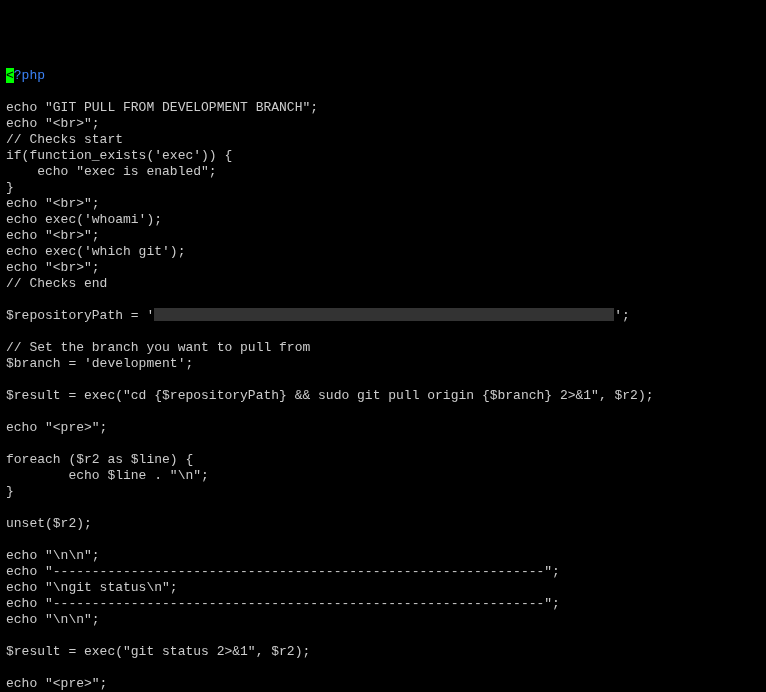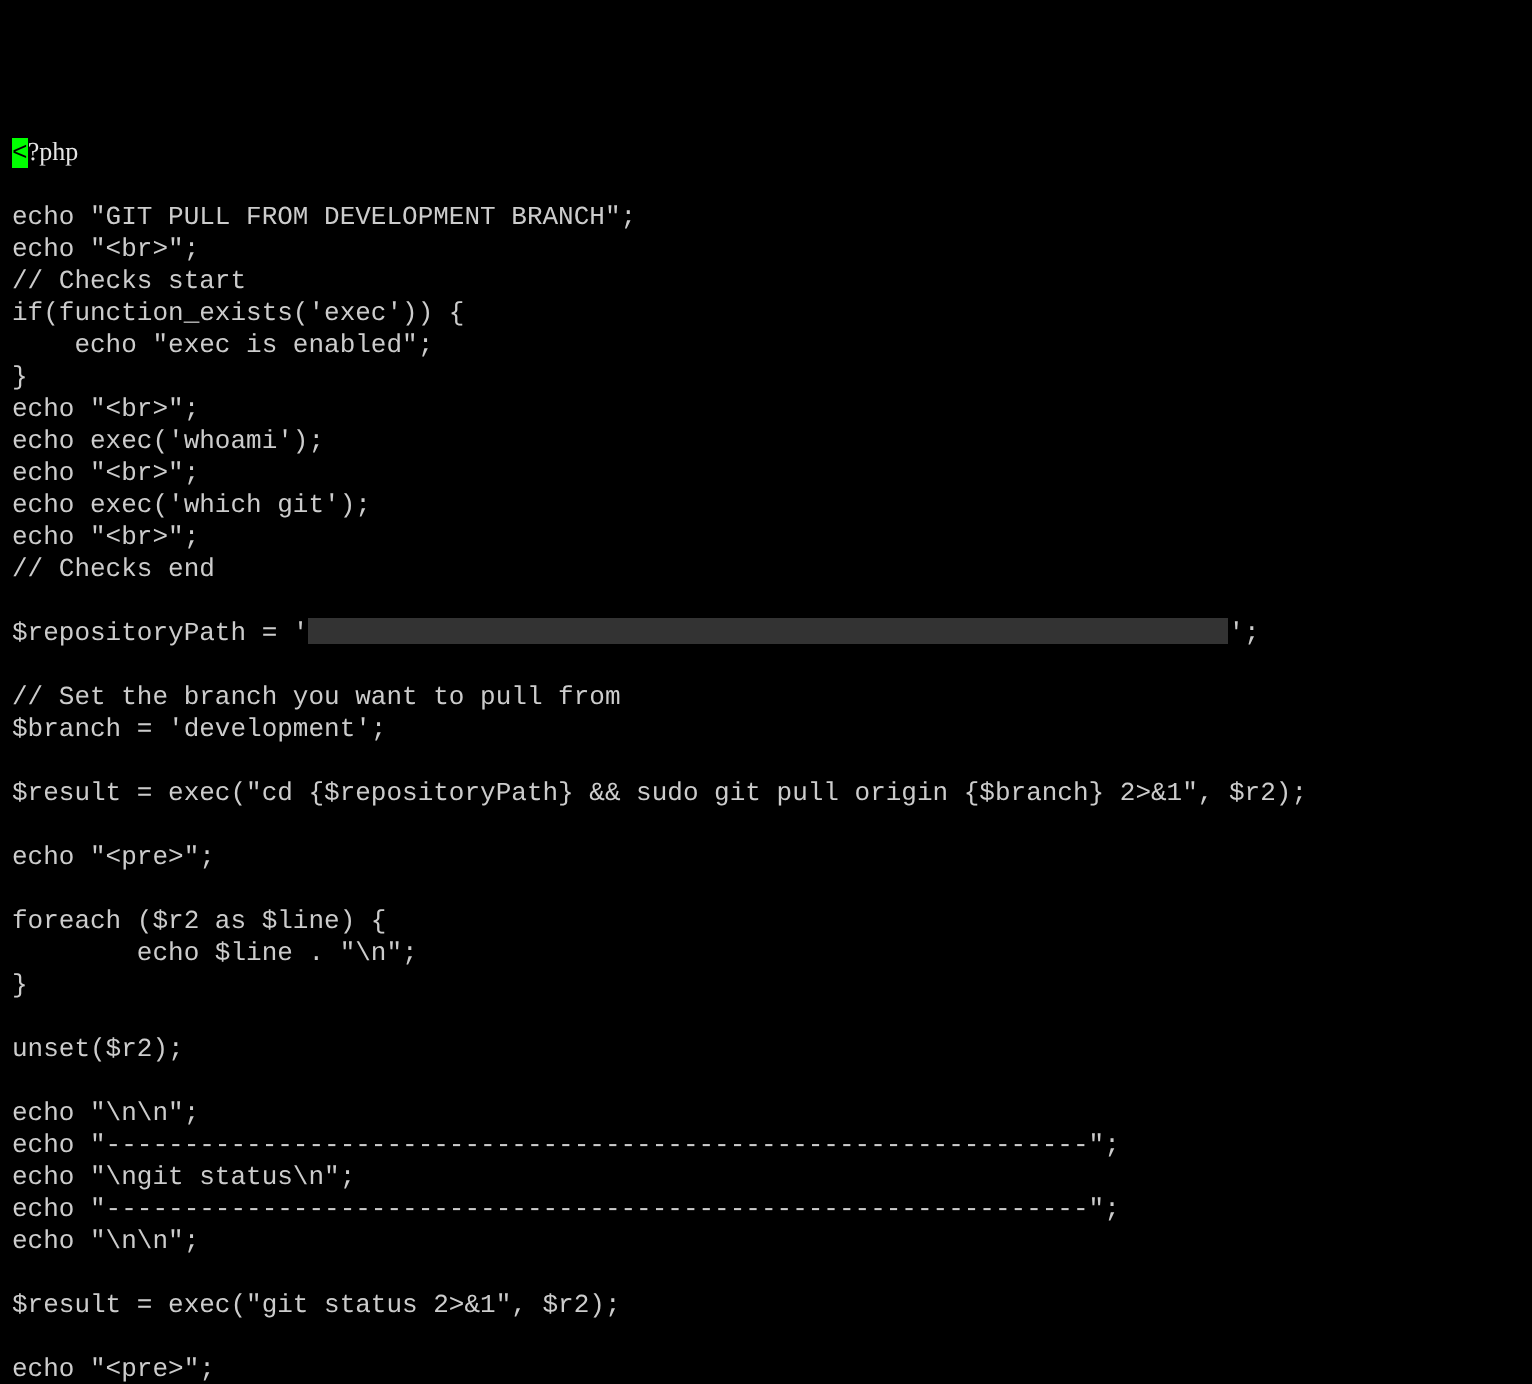--- a/index.html
+++ b/index.html
@@ -17,22 +17,21 @@
       height: 692px;
       overflow: hidden;
       white-space: pre;
       color: #00ff00;
     }
     .tag-open {
       background: #00ff00;
       color: #000000;
     }
     .tag-text {
-      color: #e5e5e5;
-      font-family: Liberation Serif, serif;
+      color: #3b82f6;
     }
     .code-line {
       color: #cccccc;
     }
     .redacted {
       display: inline-block;
       background: #333333;
       width: 460px;
       height: 13px;
       vertical-align: middle;

